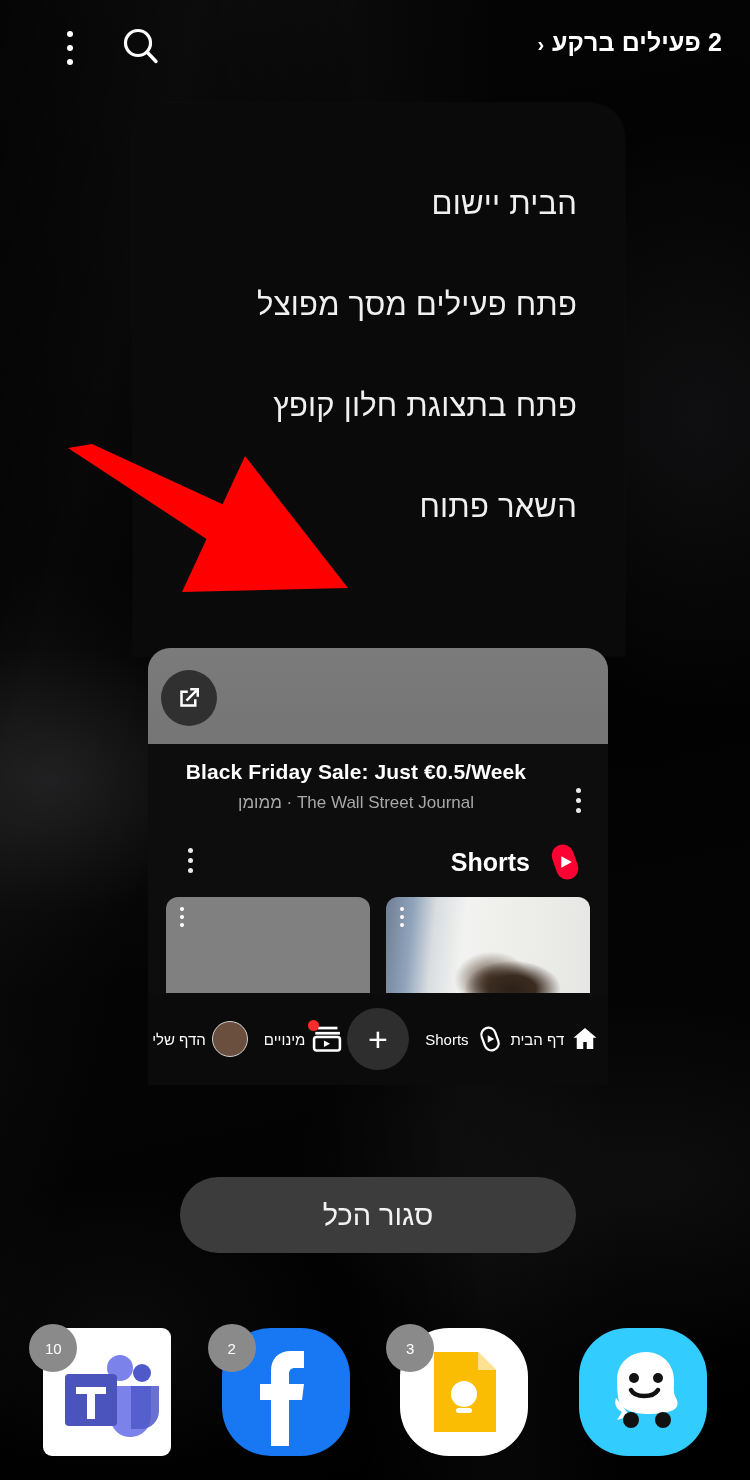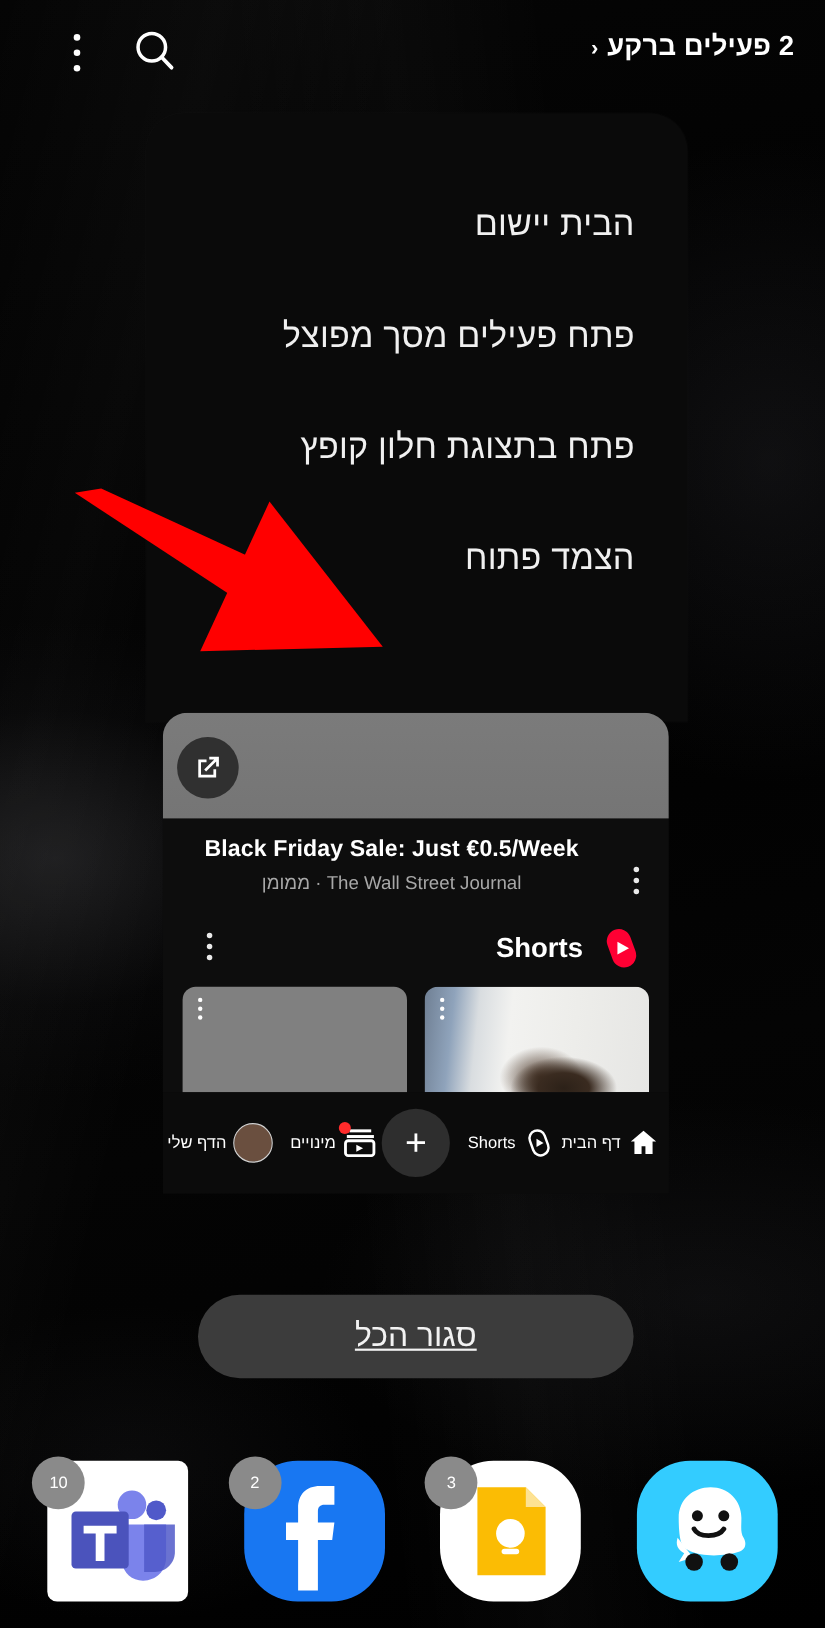--- a/index.html
+++ b/index.html
@@ -210,21 +210,20 @@
   .close-all {
     position: absolute;
     left: 180px; top: 1177px;
     width: 396px; height: 76px;
     background: #3c3c3c;
     border-radius: 38px;
     display: flex; align-items: center; justify-content: center;
     color: #f2f2f2; font-size: 29px; font-weight: 400;
     cursor: pointer;
     direction: rtl;
-    text-decoration: underline;
   }
 
   
   .dock {
     position: absolute; left: 0; right: 0; bottom: 0; height: 170px;
     display: flex; align-items: center; justify-content: space-around;
     direction: rtl;
     padding: 0 18px 6px 18px;
   }
   .dock-app { position: relative; width: 128px; height: 128px; cursor: pointer; }
@@ -272,21 +271,21 @@
     <div class="popup-item">
       <span>הבית יישום</span>
     </div>
     <div class="popup-item">
       <span>פתח פעילים מסך מפוצל</span>
     </div>
     <div class="popup-item">
       <span>פתח בתצוגת חלון קופץ</span>
     </div>
     <div class="popup-item">
-      <span>הצמד פתוח</span>
+      <span>השאר פתוח</span>
     </div>
   </div>
 
   <div class="app-card">
 
     <div class="card-cover">
       <div class="ext-link-btn">
         <svg width="30" height="30" viewBox="0 0 24 24">
           <path d="M5 6h6v2H7v9h9v-4h2v6H5z" fill="#ffffff"></path>
           <path d="M13 4h7v7h-2V7.4l-7.3 7.3-1.4-1.4L16.6 6H13z" fill="#ffffff"></path>

